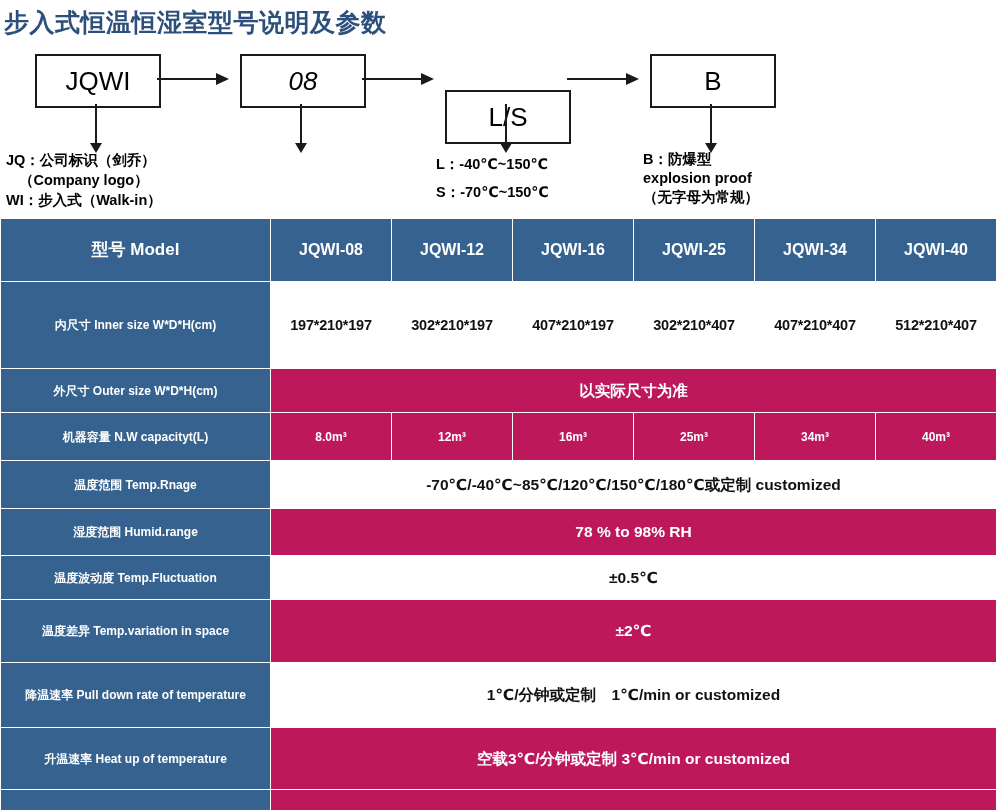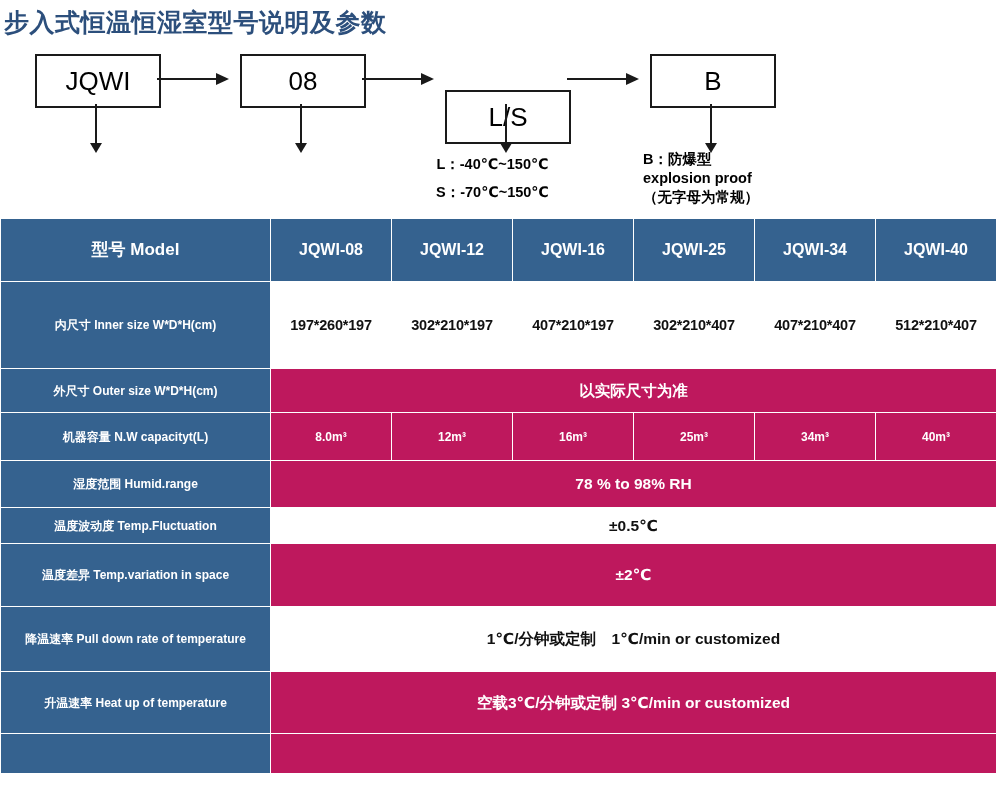--- a/index.html
+++ b/index.html
@@ -19,21 +19,21 @@
 
   
   .diagram{position:absolute;left:0;top:46px;width:996px;height:172px;}
   .dbox{
     position:absolute;border:2px solid #1a1a1a;background:#fff;
     display:flex;align-items:center;justify-content:center;
     font-size:26px;font-weight:normal;color:#000;
     font-family:"Liberation Sans","DejaVu Sans",sans-serif;
   }
   .dbox.b1{left:35px;top:8px;width:122px;height:50px;text-align:center;}
-  .dbox.b2{left:240px;top:8px;width:122px;height:50px;}
+  .dbox.b2{left:240px;top:8px;width:122px;height:50px;font-style:italic;}
   .dbox.b3{left:445px;top:8px;width:122px;height:50px;margin-top:36px;}
   .dbox.b4{left:650px;top:8px;width:122px;height:50px;}
 
   
   .harrow{position:absolute;top:32px;height:2px;background:#1a1a1a;}
   .harrow.a1{left:157px;width:70px;}
   .harrow.a2{left:362px;width:70px;}
   .harrow.a3{left:567px;width:70px;}
   .harrow:after{
     content:"";position:absolute;right:-2px;top:-5px;
@@ -53,21 +53,21 @@
     border-left:6px solid transparent;border-right:6px solid transparent;
   }
 
   .legend{
     position:absolute;font-size:14.5px;font-weight:bold;color:#000;
     line-height:20px;white-space:nowrap;
   }
   .legend.l1{left:6px;top:104px;}
   .legend.l1 .ctr{display:block;text-align:center;}
   .legend.l2{left:226px;top:104px;text-align:center;}
-  .legend.l3{left:436px;top:104px;line-height:28px;text-align:center;}
+  .legend.l3{left:436px;top:104px;line-height:28px;}
   .legend.l4{left:643px;top:104px;line-height:19px;}
 
   
   .spec{
     position:absolute;left:0;top:218px;width:996px;
     border-collapse:collapse;table-layout:fixed;
   }
   .spec td{
     border:1px solid #ffffff;
     text-align:center;vertical-align:middle;
@@ -98,20 +98,25 @@
 
     <div class="harrow a1"></div>
     <div class="harrow a2"></div>
     <div class="harrow a3"></div>
 
     <div class="varrow v1"></div>
     <div class="varrow v2"></div>
     <div class="varrow v3"></div>
     <div class="varrow v4"></div>
 
+    <div class="legend l1">
+      <span>JQ：公司标识（剑乔）</span><br>
+      <span class="ctr">（Company logo）</span>
+      <span>WI：步入式（Walk-in）</span>
+    </div>
 
 
     <div class="legend l3">
       <span>L：-40℃~150℃</span><br>
       <span>S：-70℃~150℃</span>
     </div>
 
     <div class="legend l4">
       <span>B：防爆型</span><br>
       <span>explosion proof</span><br>
@@ -135,21 +140,21 @@
         <td class="hdr">JQWI-08</td>
         <td class="hdr">JQWI-12</td>
         <td class="hdr">JQWI-16</td>
         <td class="hdr">JQWI-25</td>
         <td class="hdr">JQWI-34</td>
         <td class="hdr">JQWI-40</td>
       </tr>
 
       <tr style="height:87px">
         <td class="lbl">内尺寸 Inner size W*D*H(cm)</td>
-        <td class="white num">197*260*197</td>
+        <td class="white num">197*210*197</td>
         <td class="white num">302*210*197</td>
         <td class="white num">407*210*197</td>
         <td class="white num">302*210*407</td>
         <td class="white num">407*210*407</td>
         <td class="white num">512*210*407</td>
       </tr>
 
       <tr style="height:44px">
         <td class="lbl">外尺寸 Outer size W*D*H(cm)</td>
         <td class="blue wide" colspan="6">以实际尺寸为准</td>
@@ -158,27 +163,31 @@
       <tr style="height:48px">
         <td class="lbl">机器容量 N.W capacityt(L)</td>
         <td class="blue">8.0m³</td>
         <td class="blue">12m³</td>
         <td class="blue">16m³</td>
         <td class="blue">25m³</td>
         <td class="blue">34m³</td>
         <td class="blue">40m³</td>
       </tr>
 
+      <tr style="height:48px">
+        <td class="lbl">温度范围 Temp.Rnage</td>
+        <td class="white wide" colspan="6">-70℃/-40℃~85℃/120℃/150℃/180℃或定制 customized</td>
+      </tr>
 
       <tr style="height:47px">
         <td class="lbl">湿度范围 Humid.range</td>
         <td class="blue wide" colspan="6">78 % to 98% RH</td>
       </tr>
 
-      <tr style="height:36px">
+      <tr style="height:44px">
         <td class="lbl">温度波动度 Temp.Fluctuation</td>
         <td class="white wide" colspan="6">±0.5℃</td>
       </tr>
 
       <tr style="height:63px">
         <td class="lbl">温度差异 Temp.variation in space</td>
         <td class="blue wide" colspan="6">±2℃</td>
       </tr>
 
       <tr style="height:65px">

